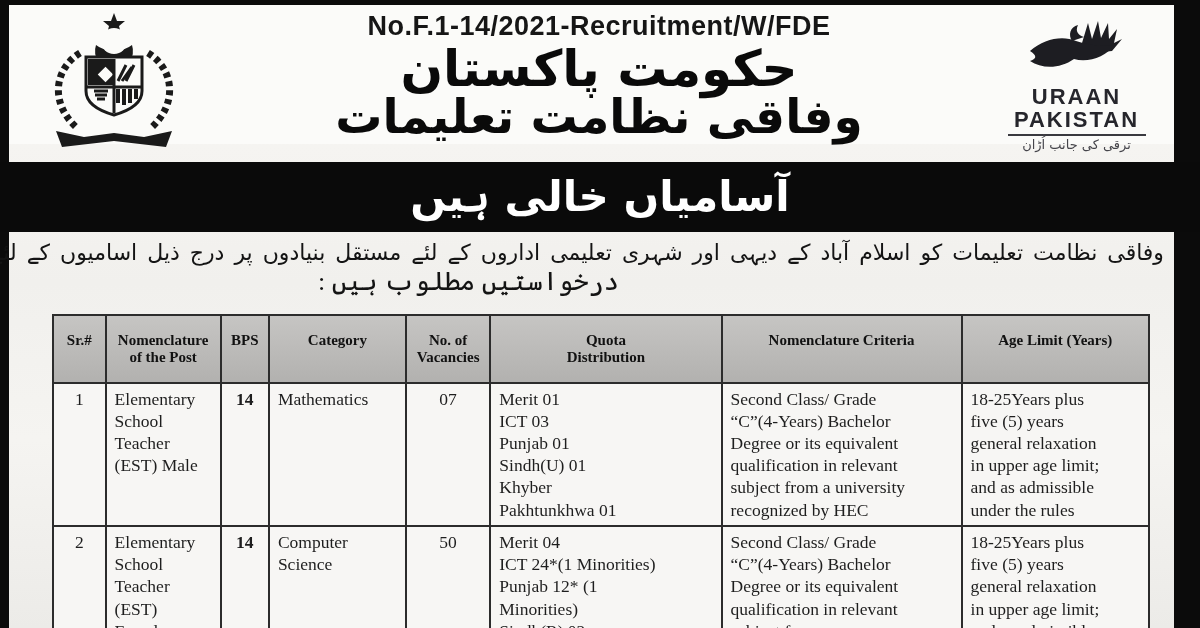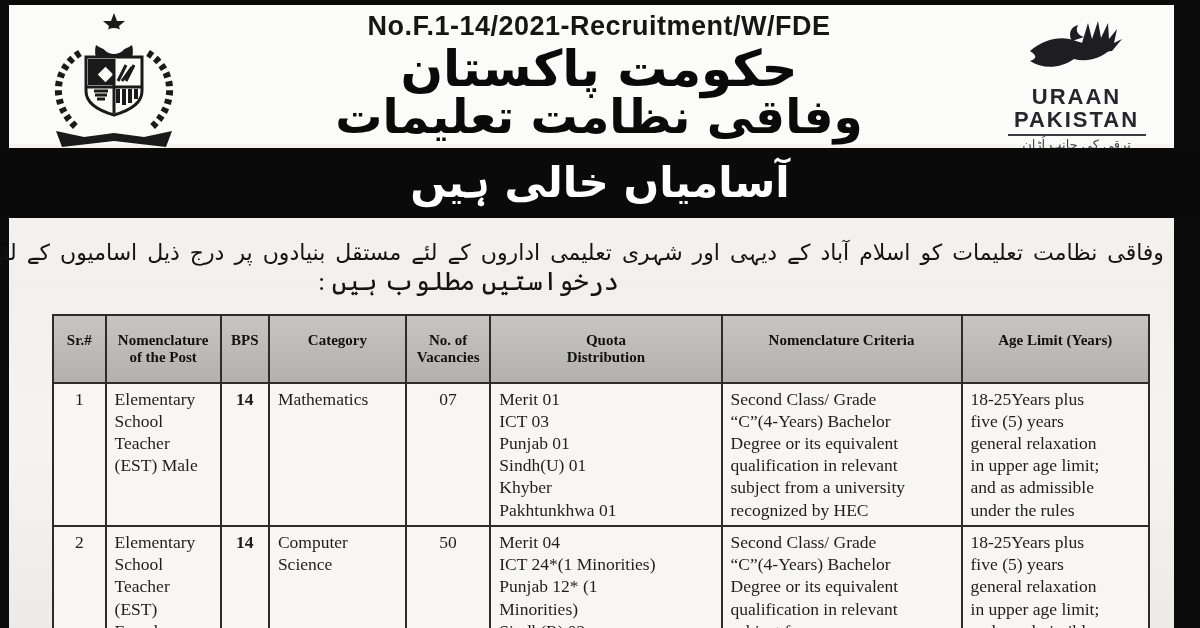--- a/index.html
+++ b/index.html
@@ -21,21 +21,21 @@
   .gov-line{direction:rtl;font-family:"DejaVu Sans", sans-serif;font-weight:700;color:#0a0a0a;}
   .gov-line.l1{font-size:50px;line-height:1.0;margin-top:2px;}
   .gov-line.l2{font-size:47px;line-height:1.05;margin-top:-2px;}
   .header-logo{width:195px;text-align:center;padding-top:12px;color:#26262c;}
   .logo-bird{height:64px;}
   .logo-word{font-family:"Liberation Sans", sans-serif;font-weight:800;font-size:22px;letter-spacing:2px;line-height:1.05;color:#26262c;}
   .logo-rule{width:138px;height:2px;background:#3a3a40;margin:3px auto 1px auto;}
   .logo-tagline{direction:rtl;font-family:"DejaVu Sans", sans-serif;font-size:13px;color:#45454b;letter-spacing:1px;}
 
   
-  .banner{position:absolute;top:148px;left:0;width:1200px;height:70px;background:#0a0a0a;
+  .banner{position:absolute;top:162px;left:0;width:1200px;height:70px;background:#0a0a0a;
     display:flex;align-items:center;justify-content:center;}
   .banner-text{direction:rtl;color:#ffffff;font-family:"DejaVu Sans", sans-serif;font-weight:700;font-size:42px;line-height:1;}
 
   
   .intro{position:absolute;top:240px;left:30px;width:1138px;height:74px;color:#141414;}
   .intro-l1{direction:rtl;text-align:right;white-space:nowrap;font-family:"DejaVu Sans", sans-serif;font-size:22px;padding-right:4px;word-spacing:3px;}
   .intro-l2{direction:rtl;position:absolute;left:288px;top:26px;font-family:Liberation Serif, serif;font-size:26px;}
 
   
   .jobs-table-wrap{position:absolute;left:52px;top:314px;width:1098px;}

